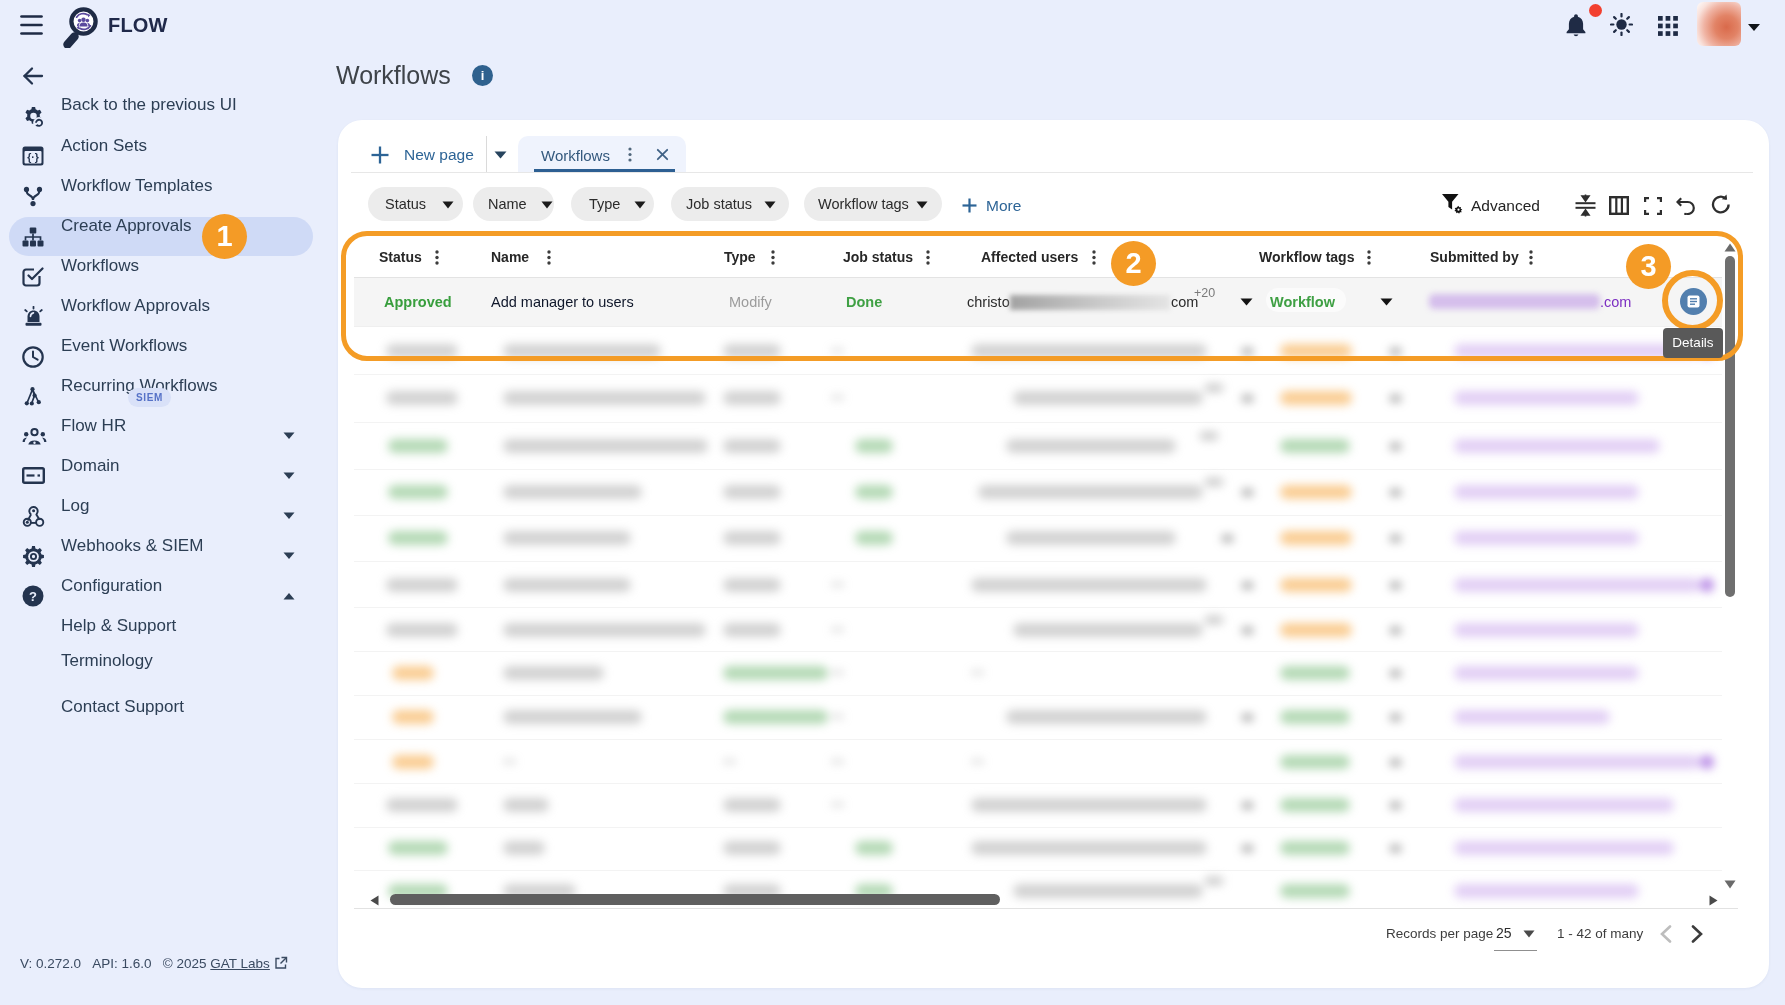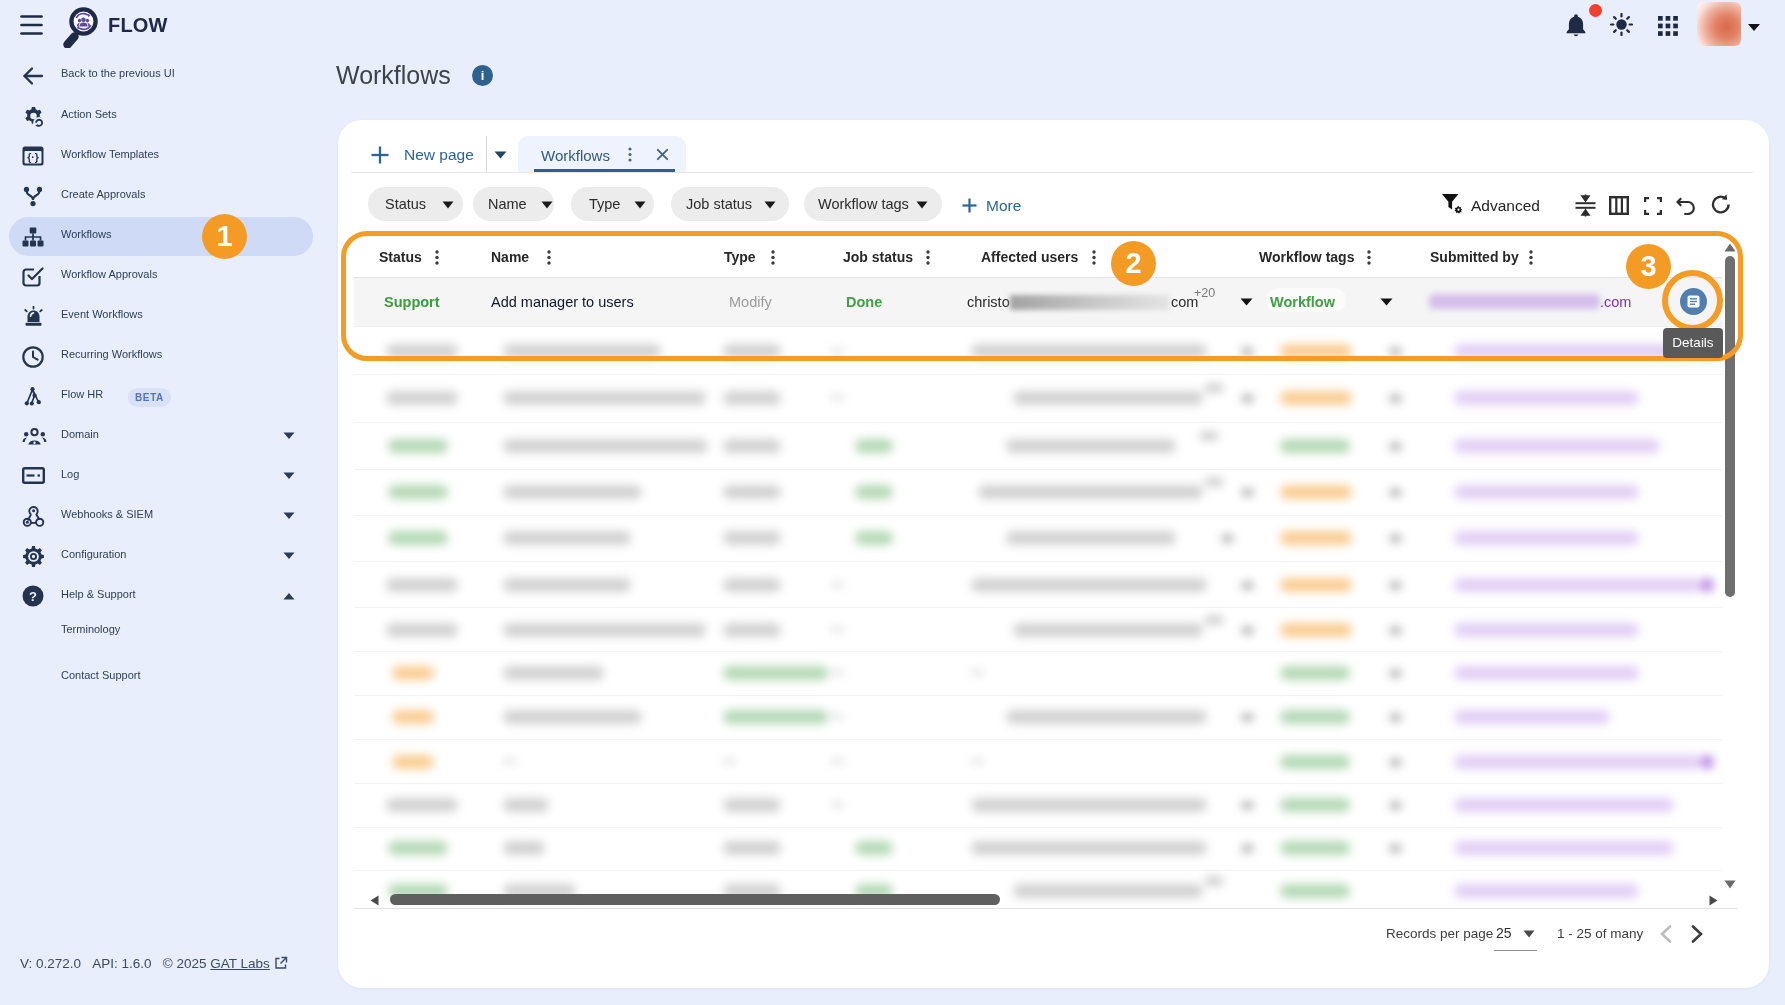--- a/index.html
+++ b/index.html
@@ -73,21 +73,21 @@
   </g>
 </svg>
 
 <div class="abs" style="left:1697px;top:2px;width:44px;height:44px;border-radius:6px;background:radial-gradient(circle at 67% 57%, #d96a4b 0%, #e28366 30%, #f0b4a4 58%, #f9e2dc 78%, #fcf3f1 92%)"></div>
 <svg class="abs" style="left:1747px;top:23px" width="14" height="9" viewBox="0 0 14 9">
     <path d="M1 1 L7 8 L13 1 z" fill="#101418"></path>
   </svg>
 
 <div class="abs" style="left:9px;top:217px;width:304px;height:39px;border-radius:20px;background:#cfdaf6"></div>
 <style>
- .sitem { position:absolute; left:61px; font-size:11px; color:#2c3e54; }
+ .sitem { position:absolute; left:61px; font-size:17px; color:#2c3e54;margin-top:28px; }
  .sic { position:absolute; left:22px; }
  .scaret { position:absolute; left:283px; }
 </style>
 
 <svg class="sic" style="top:66px" width="22" height="20" viewBox="0 0 22 20">
     <g stroke="#24344f" stroke-width="2.3" fill="none" stroke-linecap="round" stroke-linejoin="round">
       <path d="M20 10 H2.5"></path>
       <path d="M10 2.5 L2.5 10 L10 17.5"></path>
     </g>
   </svg>
@@ -171,21 +171,21 @@
   <path d="M10.5 3.5 L12.5 9.5 L9.8 17"></path>
  </g>
  <g fill="#24344f">
   <circle cx="10.5" cy="3.2" r="2.1"></circle>
   <circle cx="12.6" cy="9.5" r="2.1"></circle>
   <circle cx="4.8" cy="17.3" r="2.1"></circle>
   <circle cx="9.8" cy="17.5" r="2.1"></circle>
   <circle cx="16.8" cy="16.2" r="2.1"></circle>
  </g>
 </svg>
-<div class="abs" style="left:128px;top:388px;width:43px;height:19px;border-radius:10px;background:#d9e1f8;color:#5672c7;font-size:10px;font-weight:bold;letter-spacing:0.6px;text-align:center;line-height:19px">BETA</div>
+<div class="abs" style="left:128px;top:388px;width:43px;height:19px;border-radius:10px;background:#d9e1f8;color:#5672c7;font-size:10px;font-weight:bold;letter-spacing:0.6px;text-align:center;line-height:19px">SIEM</div>
 
 <svg class="sic" style="top:427px" width="25" height="19" viewBox="0 0 25 19">
  <circle cx="12.5" cy="5.2" r="3.1" fill="none" stroke="#24344f" stroke-width="2"></circle>
  <path d="M6.3 17.5 a6.3 4.9 0 0 1 12.4 0 z" fill="#24344f"></path>
  <circle cx="12.5" cy="15.8" r="1.2" fill="#e9eefc"></circle>
  <g fill="#24344f">
   <circle cx="4.2" cy="7.3" r="2.2"></circle>
   <path d="M0.6 14.8 c0-2.6 1.7-4.1 4.4-4.3 -1.5 1.6-2.1 3-2.2 4.6 l-2.2 0 z"></path>
   <circle cx="20.8" cy="7.3" r="2.2"></circle>
   <path d="M24.4 14.8 c0-2.6 -1.7-4.1 -4.4-4.3 1.5 1.6 2.1 3 2.2 4.6 l2.2 0 z"></path>
@@ -420,21 +420,21 @@
   </svg>
 <svg class="tdots" style="left:1529px" width="4" height="15" viewBox="0 0 4 15">
     <g fill="#3c3c3c">
       <circle cx="2" cy="2" r="1.7"></circle>
       <circle cx="2" cy="7.5" r="1.7"></circle>
       <circle cx="2" cy="13" r="1.7"></circle>
     </g>
   </svg>
 
 <div class="abs" style="left:354px;top:277px;width:1368px;height:49px;background:#f5f5f5;border-top:1px solid #e3e3e3"></div>
-<div class="cell" style="left:384px;font-weight:bold;color:#389e3d">Support</div>
+<div class="cell" style="left:384px;font-weight:bold;color:#389e3d">Approved</div>
 <div class="cell" style="left:491px;color:#0f172a">Add manager to users</div>
 <div class="cell" style="left:729px;color:#9c9c9c">Modify</div>
 <div class="cell" style="left:846px;font-weight:bold;color:#3fa044">Done</div>
 <div class="cell" style="left:967px;color:#2b2b2b">christo</div>
 <div class="abs" style="left:1010px;top:295px;width:160px;height:15px;background:linear-gradient(90deg,#a2a2a2,#c9c9c9 55%,#e4e4e4);filter:blur(2.5px)"></div>
 <div class="cell" style="left:1171px;color:#2b2b2b">com</div>
 <div class="abs" style="left:1194px;top:286px;font-size:12.5px;color:#7a7a7a">+20</div>
 <svg class="abs" style="left:1240px;top:298px" width="13" height="8" viewBox="0 0 13 8">
     <path d="M0.5 0.5 L6.5 7.5 L12.5 0.5 z" fill="#141414"></path>
   </svg>
@@ -632,21 +632,21 @@
     <path d="M8.5 5.5 L0.5 0.5 V10.5 z" fill="#4a4a4a"></path>
   </svg>
 <div class="abs" style="left:354px;top:908px;width:1384px;height:1px;background:#e2e2e2"></div>
 
 <div class="abs" style="left:1386px;top:926px;font-size:13.5px;color:#3d3d3d">Records per page</div>
 <div class="abs" style="left:1496px;top:925px;font-size:14px;color:#2e2e2e">25</div>
 <svg class="abs" style="left:1523px;top:930px" width="12" height="8" viewBox="0 0 12 8">
     <path d="M0.5 0.5 L6 7.5 L11.5 0.5 z" fill="#4a4a4a"></path>
   </svg>
 <div class="abs" style="left:1494px;top:950px;width:43px;height:1px;background:#8f8f8f"></div>
-<div class="abs" style="left:1557px;top:926px;font-size:13.5px;color:#3d3d3d">1 - 25 of many</div>
+<div class="abs" style="left:1557px;top:926px;font-size:13.5px;color:#3d3d3d">1 - 42 of many</div>
 <svg class="abs" style="left:1659px;top:925px" width="13" height="18" viewBox="0 0 13 18">
     <path d="M11 1.5 L3 9 L11 16.5" fill="none" stroke="#bdbdbd" stroke-width="2.6" stroke-linecap="round"></path>
   </svg>
 <svg class="abs" style="left:1691px;top:925px" width="13" height="18" viewBox="0 0 13 18">
     <path d="M2 1.5 L10 9 L2 16.5" fill="none" stroke="#3c3c3c" stroke-width="2.6" stroke-linecap="round"></path>
   </svg>
 
 <div class="abs" style="left:341px;top:231px;width:1402px;height:130px;border:5.5px solid #f49c26;border-radius:26px"></div>
 <div class="abs" style="left:1662px;top:270px;width:61px;height:61px;border:6px solid #f49c26;border-radius:50%"></div>
 <style>.numc { position:absolute; width:45px; height:45px; border-radius:50%; background:#f49b26; color:#fff; font-size:29px; font-weight:bold; text-align:center; line-height:45px; }</style>

